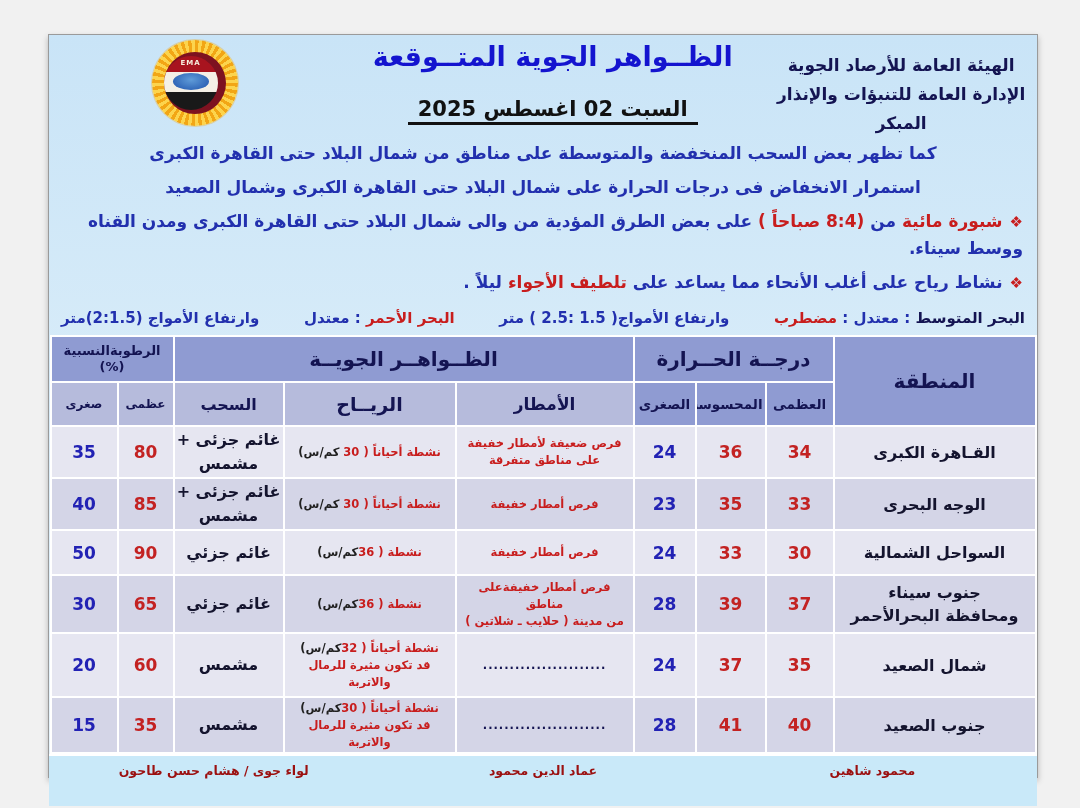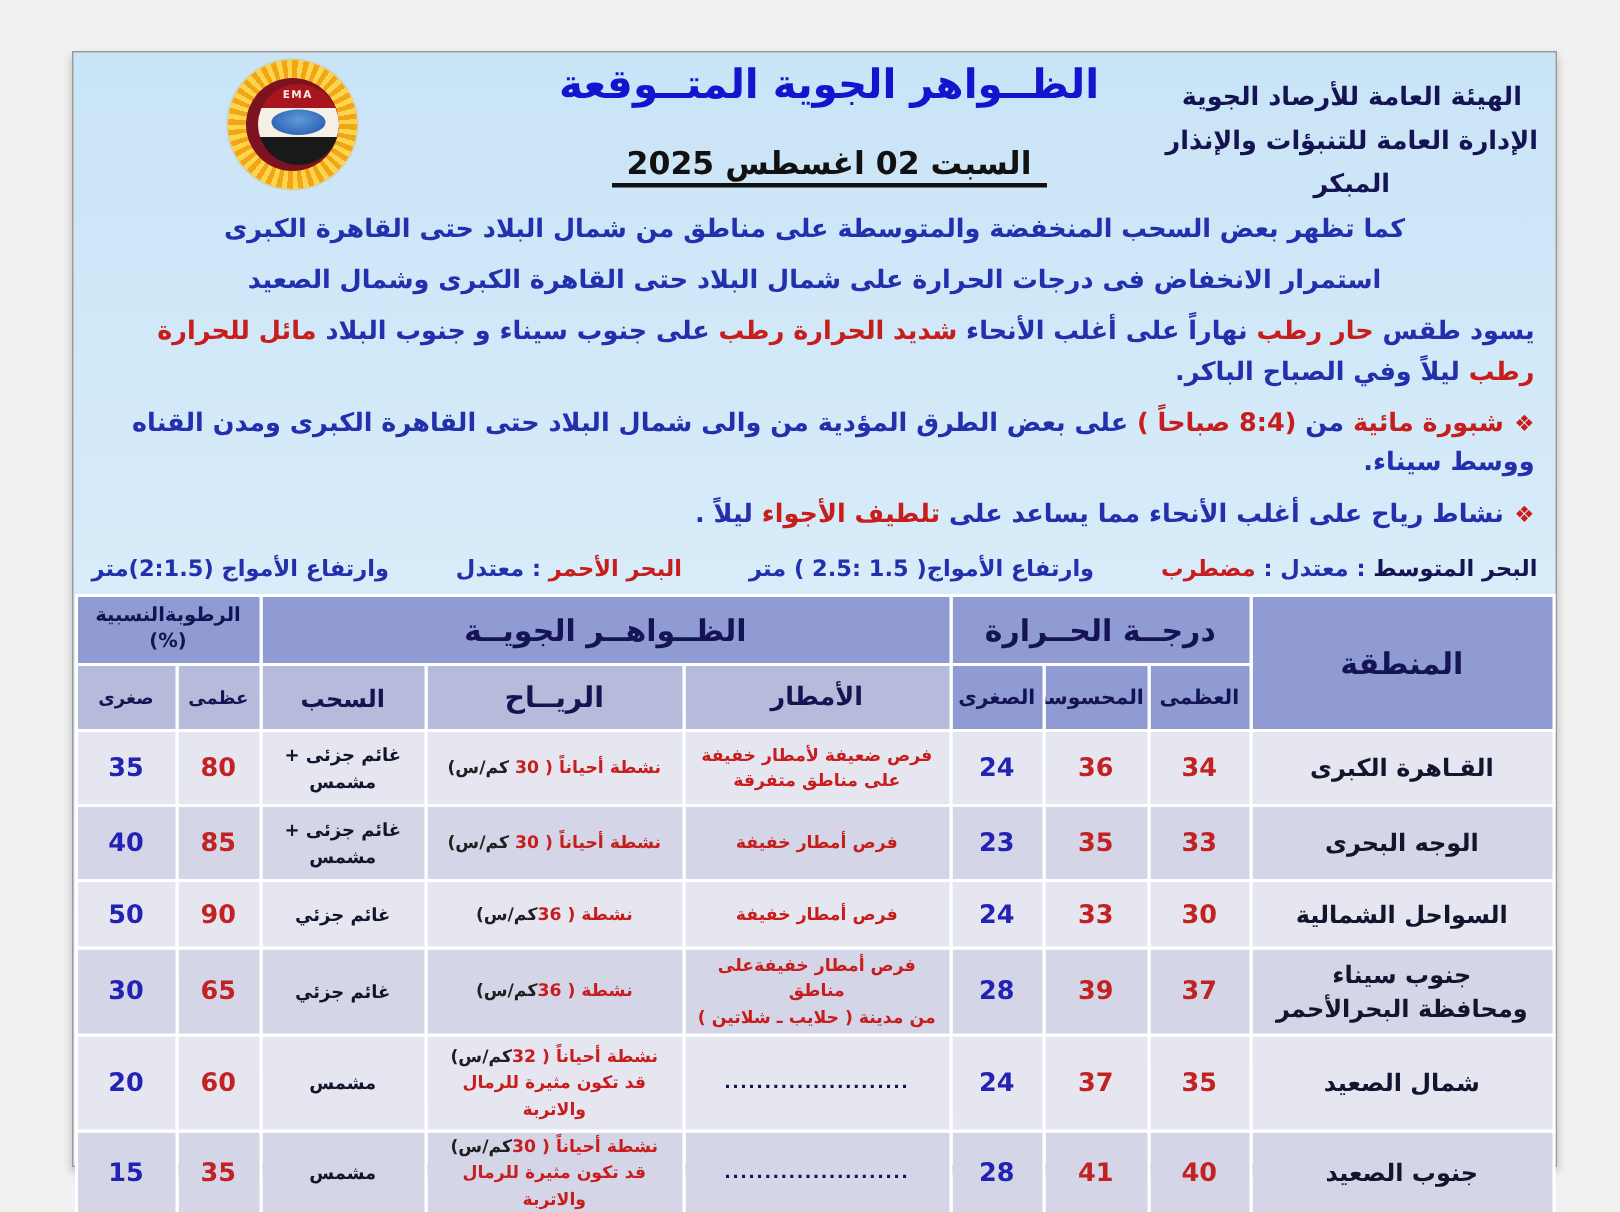--- a/index.html
+++ b/index.html
@@ -21,21 +21,21 @@
   .title-block{width:46%;text-align:center;}
   .doc-title{color:var(--titleBlue);font-weight:bold;font-size:27px;letter-spacing:0;}
   .doc-date{display:inline-block;color:#111;font-weight:bold;font-size:21px;margin-top:6px;border-bottom:3px solid #111;padding:0 10px 1px 10px;}
   .logo-wrap{width:28%;display:flex;justify-content:center;}
   
   .logo{position:relative;width:92px;height:80px;margin-top:2px;}
   .sun{position:absolute;left:3px;top:-3px;width:86px;height:86px;border-radius:50%;
     background:repeating-conic-gradient(#f2a615 0deg 5deg,#fcd44d 5deg 10deg);
     box-shadow:0 0 0 1px rgba(242,166,21,.35);}
   .emblem{position:absolute;left:15px;top:9px;width:62px;height:62px;border-radius:50%;
-    background:#7d1220;display:flex;align-items:center;justify-content:flex-start;}
+    background:#7d1220;display:flex;align-items:center;justify-content:flex-end;}
   .flag{width:54px;height:54px;border-radius:50%;overflow:hidden;position:relative;
     background:linear-gradient(180deg,#a8141f 0%,#a8141f 30%,#f4f0e6 30%,#f4f0e6 66%,#191919 66%,#191919 100%);}
   .cloud{position:absolute;left:9px;top:17px;width:36px;height:17px;border-radius:50%;
     background:radial-gradient(ellipse at 50% 40%,#5f9bd8 0%,#2b61b4 80%);}
   .ema-text{position:absolute;left:0;top:3px;width:100%;text-align:center;font-size:7px;font-weight:bold;color:#f7efdf;letter-spacing:1px;}
   
   .body-text{padding:2px 14px 0 14px;font-weight:bold;}
   .p-line{margin:0 0 8px 0;font-size:17px;line-height:1.55;color:var(--blue);}
   .p-center{text-align:center;}
   .p-right{text-align:right;}
@@ -63,21 +63,21 @@
   tr.row-dark td{background:var(--rowDark);}
   td.region-cell{font-size:16px;color:#14142e;white-space:pre-line;line-height:1.45;}
   td.num-red{color:var(--numRed);font-size:17px;}
   td.num-blue{color:var(--numBlue);font-size:17px;}
   td.small-cell{font-size:11.5px;line-height:1.5;}
   .rain-red{color:var(--red);white-space:pre-line;}
   .rain-dark{color:var(--navy);letter-spacing:1px;}
   .wind-red{color:var(--red);}
   .wind-dark{color:#202020;}
   .wind-note{display:block;color:var(--red);}
-  td.clouds-cell{font-size:12px;color:#14142e;white-space:pre-line;line-height:1.5;}
+  td.clouds-cell{font-size:16px;color:#14142e;white-space:pre-line;line-height:1.5;}
   
   .doc-footer{display:flex;direction:rtl;justify-content:space-between;
     background:var(--footerBg);border-top:2px solid #ffffff;
     padding:4px 0 6px 0;margin-top:0;height:40px;}
   .sig{flex:1;text-align:center;color:var(--darkred);font-weight:bold;font-size:12.5px;line-height:1.7;}
 </style>
 </head>
 <body>
 
 <div class="doc">
@@ -100,21 +100,20 @@
             <div class="cloud"></div>
           </div>
         </div>
       </div>
     </div>
   </div>
 
   <div class="body-text">
     <p class="p-line p-center">كما تظهر بعض السحب المنخفضة والمتوسطة على مناطق من شمال البلاد حتى القاهرة الكبرى</p>
     <p class="p-line p-center">استمرار الانخفاض  فى درجات الحرارة على شمال البلاد حتى القاهرة الكبرى وشمال الصعيد</p>
-    <p class="p-line p-right"><span class="navy">يسود طقس </span><span class="red">حار رطب</span><span class="navy"> نهاراً على أغلب الأنحاء </span><span class="red">شديد الحرارة رطب</span><span class="navy"> على جنوب سيناء و جنوب البلاد </span><span class="red">مائل للحرارة رطب</span><span class="navy"> ليلاً وفي الصباح الباكر.</span></p>
     <p class="p-line p-right"><span class="bullet-glyph">❖</span><span class="red">شبورة مائية</span><span class="navy"> من </span><span class="red">(8:4 صباحاً )</span><span class="navy"> على  بعض الطرق المؤدية من  والى شمال البلاد حتى القاهرة الكبرى  ومدن القناه  ووسط سيناء.</span></p>
     <p class="p-line p-right"><span class="bullet-glyph">❖</span><span class="navy">نشاط رياح على أغلب الأنحاء مما يساعد على </span><span class="red">تلطيف الأجواء</span><span class="navy"> ليلاً .</span></p>
   </div>
 
   <div class="sea-line">
     <span class="sea-seg"><span class="sea-label">البحر المتوسط </span><span class="navy"> : معتدل : </span><span class="red">مضطرب</span></span>
     <span class="sea-seg navy">وارتفاع الأمواج( 1.5 :2.5 )  متر</span>
     <span class="sea-seg"><span class="red">البحر الأحمر</span><span class="navy"> : معتدل</span></span>
     <span class="sea-seg navy">وارتفاع الأمواج (2:1.5)متر</span>
   </div>

